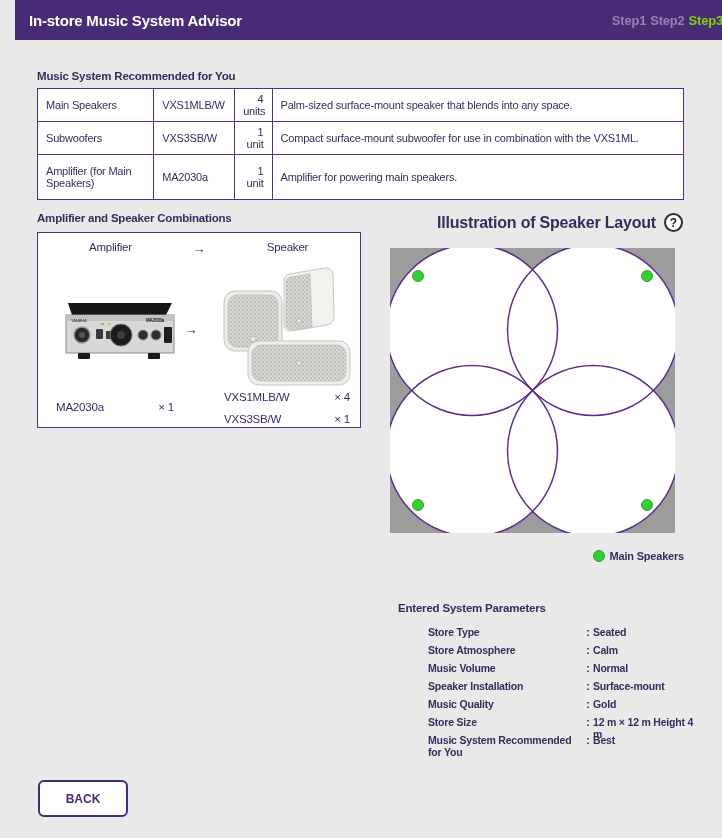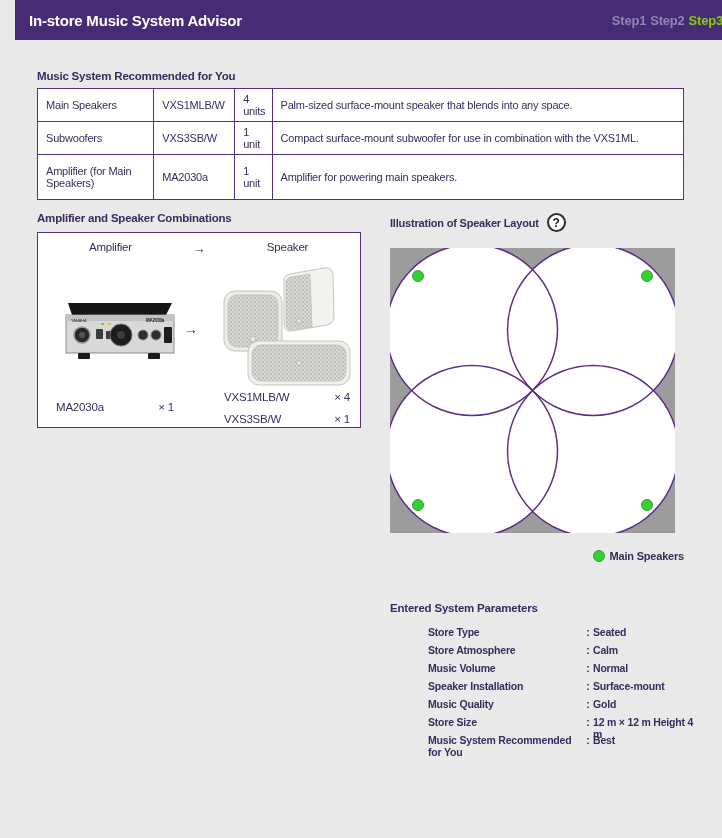--- a/index.html
+++ b/index.html
@@ -26,42 +26,42 @@
   .rec-table {
     position:absolute; left:37px; top:88px; width:647px;
     border-collapse:collapse; font-size:11px; color:#3a2b5c;
     background:#ffffff; table-layout:fixed;
   }
   .rec-table td { border:1px solid #55307f; padding:4px 8px; vertical-align:middle; background:#fff; }
   .rec-table tr { height:26px; }
   .rec-table tr.tall { height:45px; }
   .col-cat { width:115px; }
   .col-model { width:80px; }
-  .col-qty { width:37px; text-align:left; }
+  .col-qty { width:37px; text-align:right; }
   .col-desc { width:407px; }
   
   .combo-box {
     position:absolute; left:37px; top:232px; width:324px; height:196px;
     background:#ffffff; border:1px solid #55307f;
   }
   .combo-header { position:absolute; left:0; top:8px; width:100%; display:flex; font-size:11.5px; color:#3a2b5c; }
   .combo-header .hc { text-align:center; }
   .hc-amp { width:45%; }
   .hc-arrow { width:10%; font-size:13px; }
   .hc-spk { width:45%; }
   .amp-img { position:absolute; left:8px; top:52px; }
   .mid-arrow { position:absolute; left:146px; top:88px; font-size:14px; color:#333; }
   .spk-img { position:absolute; left:184px; top:32px; }
   .combo-label-row { position:absolute; display:flex; justify-content:space-between; font-size:11.5px; color:#3a2b5c; }
   .amp-label { left:18px; top:168px; width:118px; }
   .spk-label1 { left:186px; top:158px; width:126px; }
   .spk-label2 { left:186px; top:180px; width:126px; }
   
   .layout-head-wrap { position:absolute; left:390px; top:213px; display:flex; align-items:center; gap:8px; }
-  .layout-head-wrap .sec-heading-inline { font-size:11px; font-weight:bold; color:#3a2b5c; }
+  .layout-head-wrap .sec-heading-inline { font-size:16px; font-weight:bold; color:#3a2b5c;margin-left:47px; }
   .help-icon {
     width:19px; height:19px; border:2px solid #2e2e2e; border-radius:50%;
     background:#fff; color:#1d1d1d; font-size:12px; font-weight:bold;
     display:flex; align-items:center; justify-content:center; cursor:pointer;
   }
   .layout-square { position:absolute; left:390px; top:248px; width:285px; height:285px; }
   .legend {
     position:absolute; left:390px; top:548px; width:294px; height:16px;
     display:flex; align-items:center; justify-content:flex-end; gap:5px;
     font-size:11px; font-weight:bold; color:#3a2b5c;
@@ -214,21 +214,21 @@
       <circle cx="28" cy="257" r="5.5"></circle>
       <circle cx="257" cy="257" r="5.5"></circle>
     </g>
   </svg>
 
   <div class="legend">
     <span class="legend-dot"></span>
     <span>Main Speakers</span>
   </div>
 
-  <div class="sec-heading" style="left:390px; top:602px;">Entered System Parameters</div>
+  <div class="sec-heading" style="left:398px; top:602px;">Entered System Parameters</div>
 
   <div class="params-list">
     <div class="param-row">
       <span class="param-label">Store Type</span>
       <span class="param-colon">:</span>
       <span class="param-value">Seated</span>
     </div>
     <div class="param-row">
       <span class="param-label">Store Atmosphere</span>
       <span class="param-colon">:</span>
@@ -254,14 +254,15 @@
       <span class="param-colon">:</span>
       <span class="param-value">12 m × 12 m  Height 4 m</span>
     </div>
     <div class="param-row">
       <span class="param-label">Music System Recommended for You</span>
       <span class="param-colon">:</span>
       <span class="param-value">Best</span>
     </div>
   </div>
 
+  <div class="btn btn-back">BACK</div>
 
 </div>
 
 </body></html>

